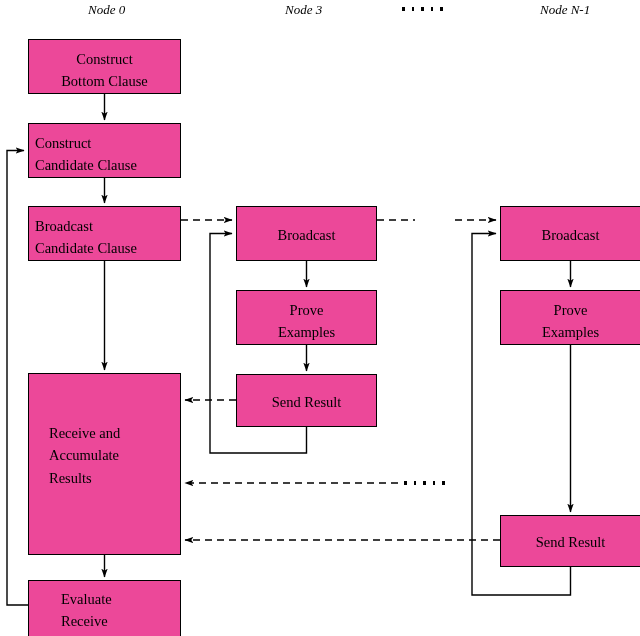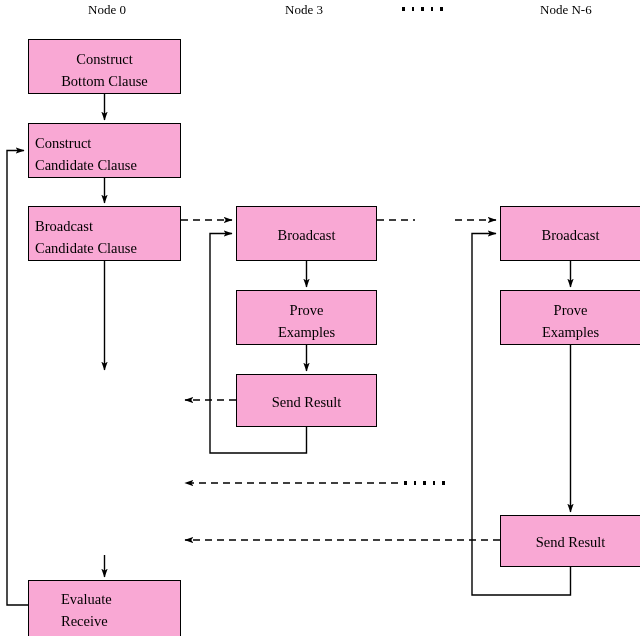--- a/index.html
+++ b/index.html
@@ -10,29 +10,30 @@
   #canvas {
     position: relative;
     width: 640px;
     height: 636px;
     background: #ffffff;
     overflow: hidden;
     font-family: "Liberation Serif", "DejaVu Serif", serif;
   }
   .col-header {
     position: absolute;
+    font-style: italic;
     font-size: 13px;
     color: #000;
     white-space: nowrap;
   }
   .node-box {
     position: absolute;
     box-sizing: border-box;
     border: 1.2px solid #000;
-    background: #f9a8d4;
+    background: #ec4899;
     color: #000;
     font-size: 14.5px;
     line-height: 1.55;
     text-decoration: underline;
   }
   .node-box .label {
     position: absolute;
     white-space: pre-line;
   }
   .box-center .label {
@@ -65,21 +66,21 @@
     background: #000;
   }
 </style>
 </head>
 <body>
 
 <div id="canvas">
 
   <div class="col-header" style="left:88px; top:2px;">Node 0</div>
   <div class="col-header" style="left:285px; top:2px;">Node 3</div>
-  <div class="col-header" style="left:540px; top:2px;">Node N-6</div>
+  <div class="col-header" style="left:540px; top:2px;">Node N-1</div>
 
   <div class="ellipsis-dots" style="left:402px; top:7px;">
     <i></i>
       <i></i>
       <i></i>
       <i></i>
       <i></i>
   </div>
   <div class="ellipsis-dots" style="left:404px; top:481px;">
     <i></i>
@@ -148,20 +149,25 @@
   <div class="node-box box-left" style="left:28px; top:123px; width:153px; height:55px;">
     <div class="label" style="left:6px; top:8px;">Construct
 Candidate Clause</div>
   </div>
 
   <div class="node-box box-left" style="left:28px; top:206px; width:153px; height:55px;">
     <div class="label" style="left:6px; top:8px;">Broadcast
 Candidate Clause</div>
   </div>
 
+  <div class="node-box box-left" style="left:28px; top:373px; width:153px; height:182px;">
+    <div class="label" style="left:20px; top:48px;">Receive and
+Accumulate
+Results</div>
+  </div>
 
   <div class="node-box box-left" style="left:28px; top:580px; width:153px; height:62px;">
     <div class="label" style="left:32px; top:7px;">Evaluate
 Receive</div>
   </div>
 
   <div class="node-box box-center" style="left:236px; top:206px; width:141px; height:55px;">
     <div class="label" style="top:17px;">Broadcast</div>
   </div>
 

